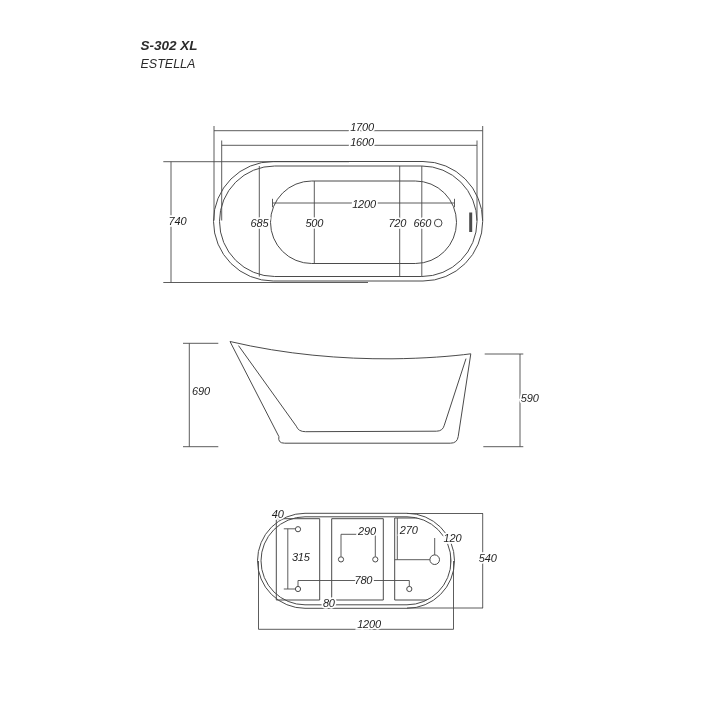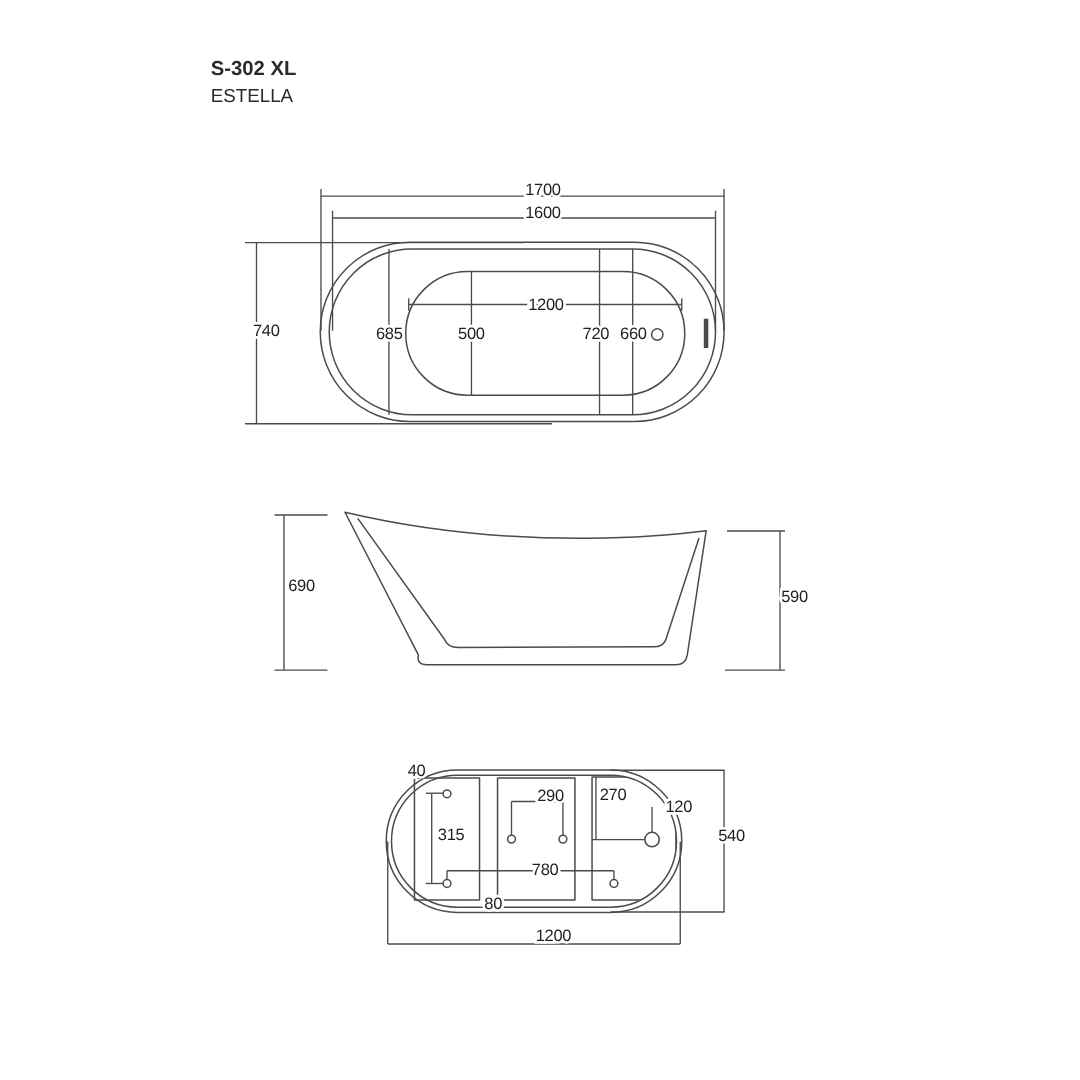--- a/index.html
+++ b/index.html
@@ -1,17 +1,17 @@
 <!DOCTYPE html>
 <html style="--line: #4b4b4b; --text: #1f1f1f; --bg: #ffffff;"><head>
 <meta charset="utf-8">
 <style>
   :root{ --line:#4b4b4b; --text:#1f1f1f; --bg:#ffffff; }
   html,body{margin:0;padding:0;background:var(--bg);}
-  .stage{position:relative;width:720px;height:720px;background:var(--bg);overflow:hidden;}
+  .stage{position:relative;width:720px;height:720px;background:var(--bg);overflow:hidden;font-style:italic;}
   svg{display:block;}
   .ln{stroke:var(--line);stroke-width:1;fill:none;stroke-linecap:butt;stroke-linejoin:round;}
   .thin{stroke-width:0.9;}
   .solid{fill:var(--line);stroke:none;}
   .lbl{
     font-family:"Liberation Sans",sans-serif;
     font-size:11px;
     letter-spacing:-0.2px;
     fill:var(--text);
     stroke:#ffffff;stroke-width:3.5px;paint-order:stroke;

